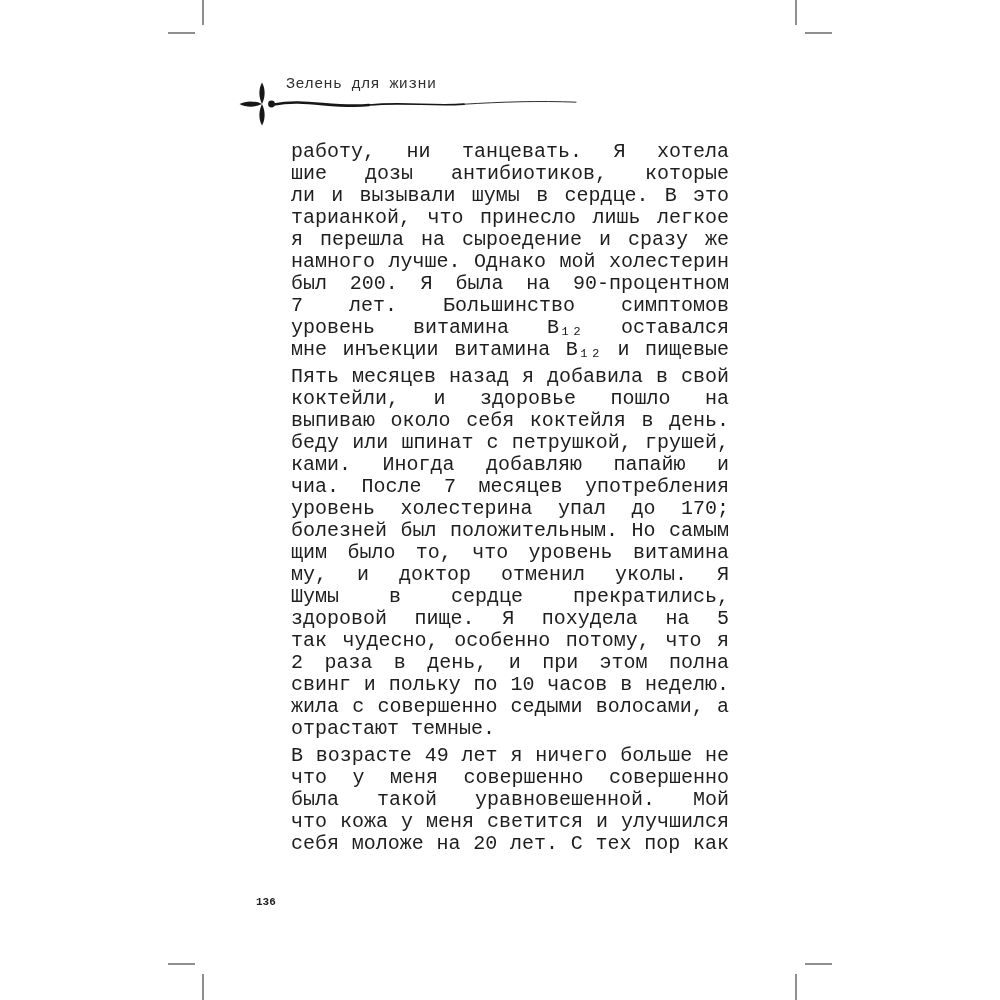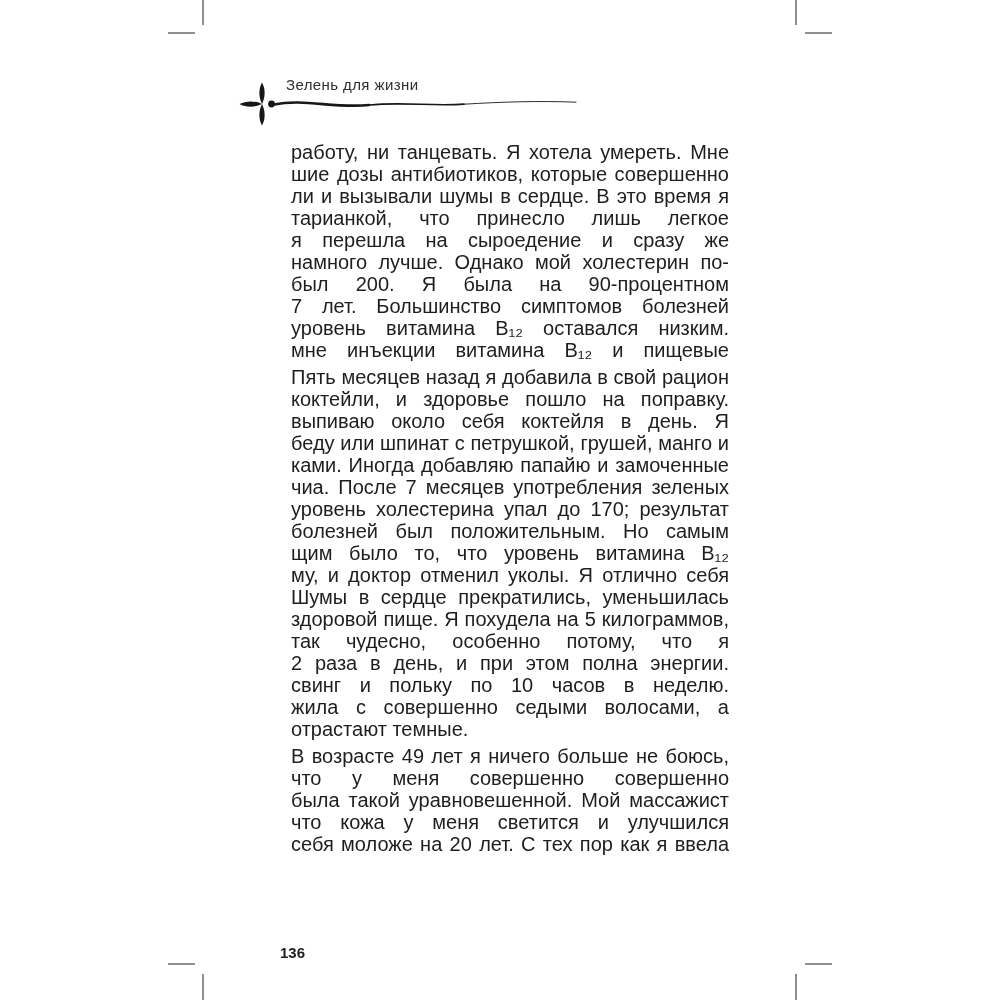--- a/index.html
+++ b/index.html
@@ -7,21 +7,21 @@
     --header-ink:#2e2e2e;
     --mark:#8f8f8f;
     --paper:#ffffff;
   }
   html,body{margin:0;padding:0;background:#fff;}
   .sheet{
     position:relative;
     width:1000px;height:1000px;
     background:var(--paper);
     overflow:hidden;
-    font-family:Liberation Sans, sans-serif;
+    font-family:Liberation Mono, monospace;
   }
   
   .mark{position:absolute;background:var(--mark);}
   .m-tl-v{left:202px;top:0;width:2px;height:25px;}
   .m-tl-h{left:168px;top:32px;width:27px;height:2px;}
   .m-tr-v{left:795px;top:0;width:2px;height:25px;}
   .m-tr-h{left:805px;top:32px;width:27px;height:2px;}
   .m-bl-h{left:168px;top:963px;width:27px;height:2px;}
   .m-bl-v{left:202px;top:974px;width:2px;height:26px;}
   .m-br-h{left:805px;top:963px;width:27px;height:2px;}
@@ -48,22 +48,22 @@
   .line{
     height:22px;line-height:22px;
     text-align:justify;
     text-align-last:justify;
     overflow:hidden;
     white-space:normal;
   }
   .line.lastline{text-align-last:left;}
 
   .page-number{
-    position:absolute;left:280px;top:896px;
-    font-size:15px;font-weight:bold;color:var(--ink);margin-top:48px;
+    position:absolute;left:256px;top:896px;
+    font-size:11px;font-weight:bold;color:var(--ink);
   }
 </style>
 </head>
 <body>
 
 <div class="sheet">
 
   <div class="mark m-tl-v"></div>
   <div class="mark m-tl-h"></div>
   <div class="mark m-tr-v"></div>

